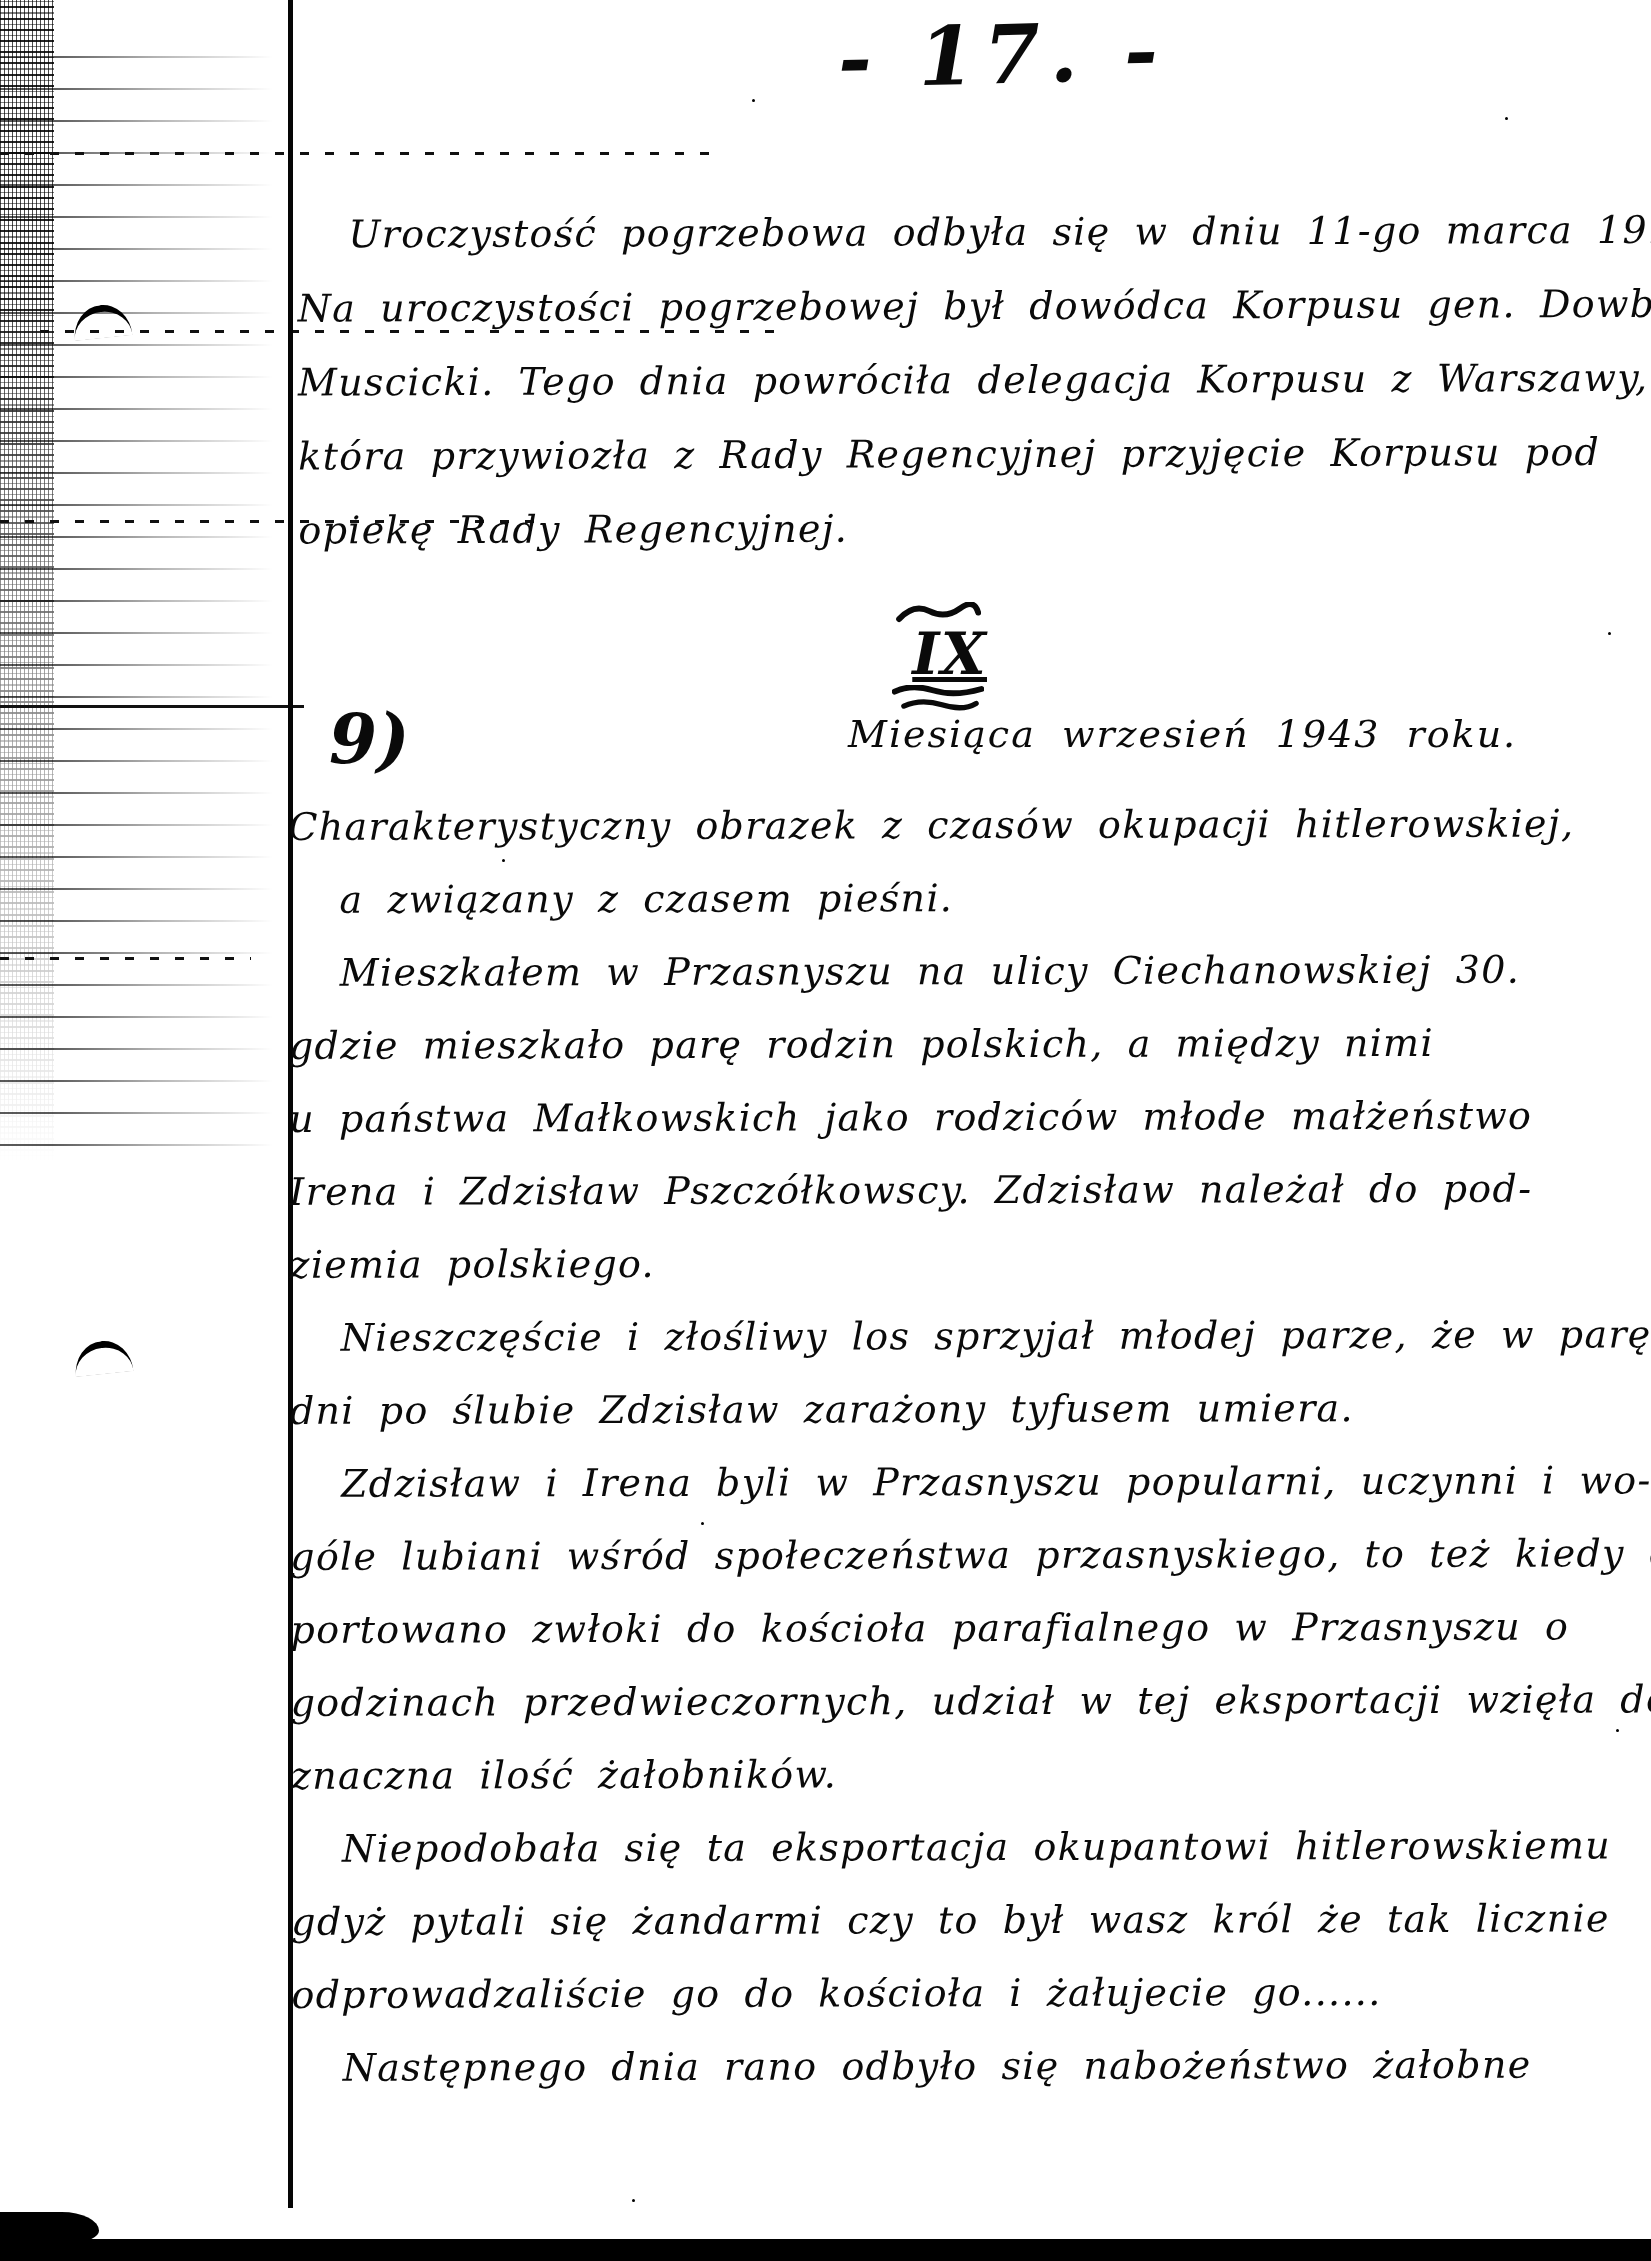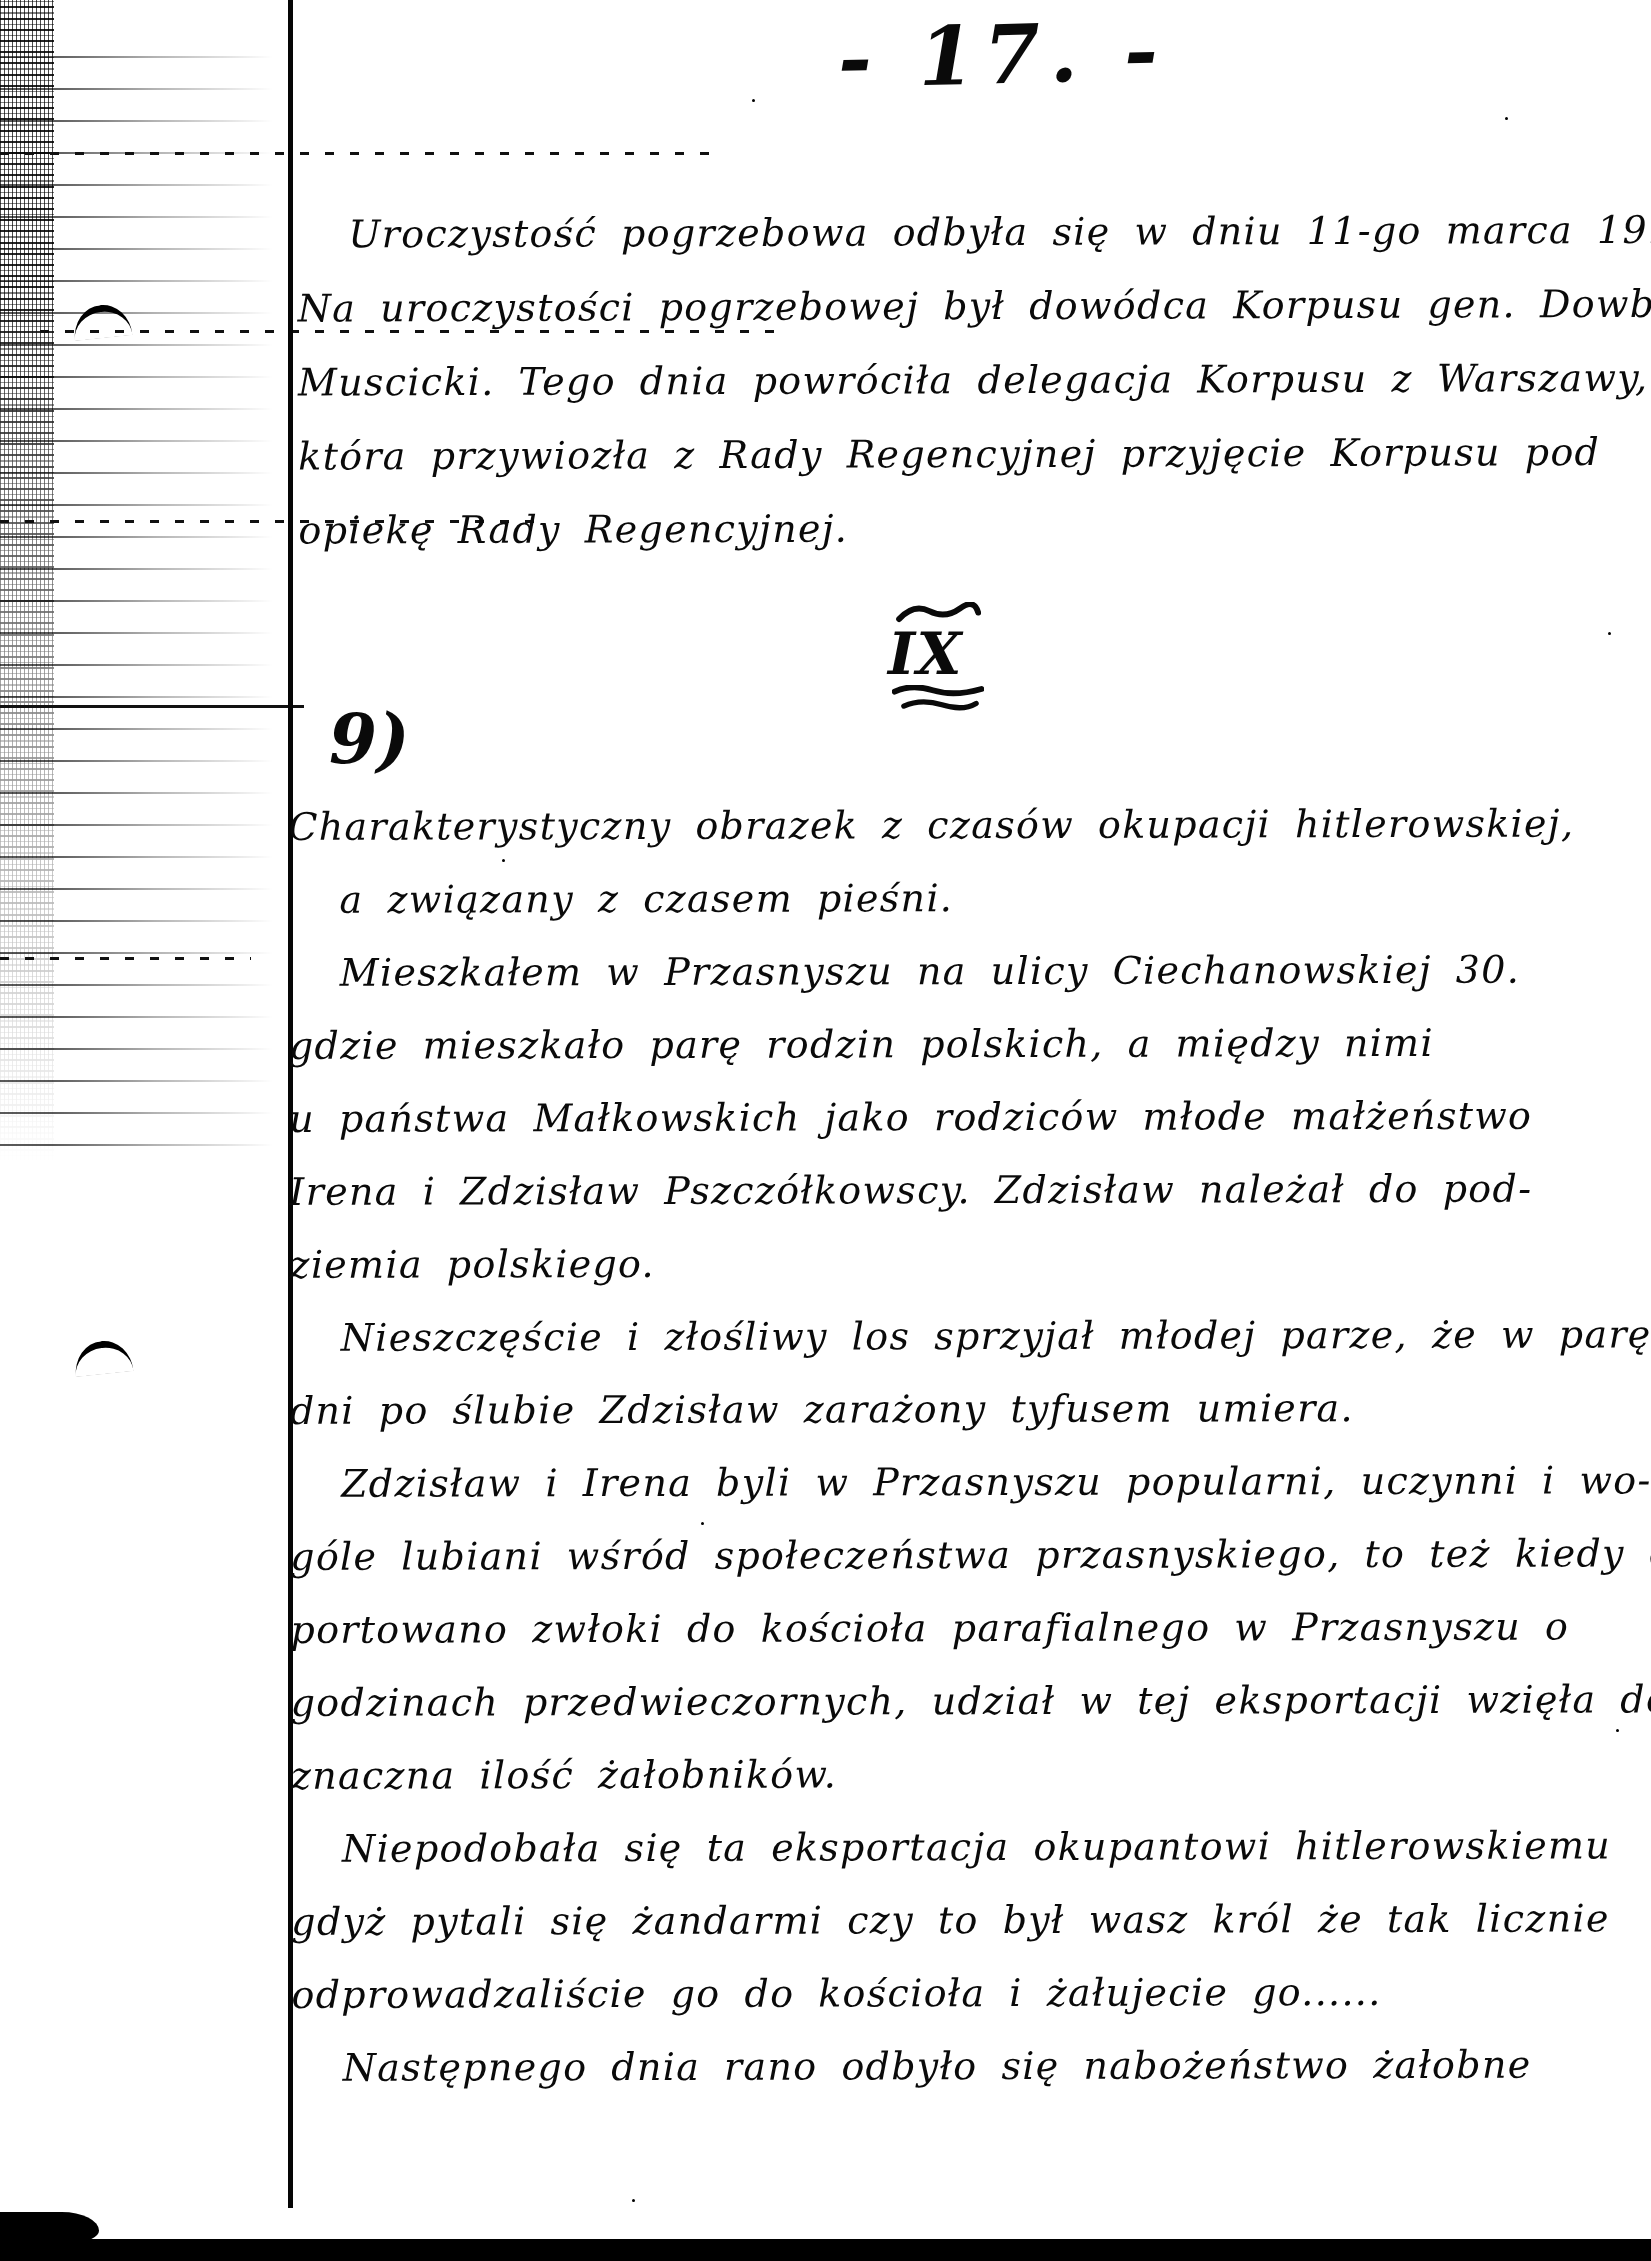--- a/index.html
+++ b/index.html
@@ -27,21 +27,22 @@
   }
   #para-b{
     position:absolute;left:290px;top:789px;
     font-size:38px;line-height:73px;
     letter-spacing:1.3px;word-spacing:10.6px;
     transform:rotate(-0.15deg);
   }
   .indent{text-indent:51px;}
   #section-heading{
     position:absolute;left:888px;top:602px;width:99px;
-    text-align:left;
+    text-align:right;
+    text-decoration:underline;
   }
   #section-heading .ht{
     font-size:58px;font-weight:bold;line-height:61px;letter-spacing:1.3px;
   }
   #item-number{
     position:absolute;left:329px;top:698px;
     font-size:69px;font-weight:bold;
   }
   #item-title{
     position:absolute;left:848px;top:712px;
@@ -132,20 +133,21 @@
       <path d="M6 26 Q 28 2 52 14 T 98 10 T 126 16" fill="none" stroke="#0a0a0a" stroke-width="9" stroke-linecap="round"></path>
     </svg>
     <div class="ht hw">IX</div>
     <svg class="squig" width="92" height="29" viewBox="0 0 140 44">
       <path d="M4 10 Q 30 -2 62 8 T 136 6" fill="none" stroke="#0a0a0a" stroke-width="9" stroke-linecap="round"></path>
       <path d="M18 32 Q 44 20 76 30 T 128 28" fill="none" stroke="#0a0a0a" stroke-width="8" stroke-linecap="round"></path>
     </svg>
   </div>
 
   <div id="item-number" class="hw">9)</div>
+  <div id="item-title" class="hw">Miesiąca wrzesień 1943 roku.</div>
 
   <div id="para-b">
     <div class="hw line">Charakterystyczny obrazek z czasów okupacji hitlerowskiej,</div>
     <div class="hw line indent">a związany z czasem pieśni.</div>
     <div class="hw line indent">Mieszkałem w Przasnyszu na ulicy Ciechanowskiej 30.</div>
     <div class="hw line">gdzie mieszkało parę rodzin polskich, a między nimi</div>
     <div class="hw line">u państwa Małkowskich jako rodziców młode małżeństwo</div>
     <div class="hw line">Irena i Zdzisław Pszczółkowscy. Zdzisław należał do pod-</div>
     <div class="hw line">ziemia polskiego.</div>
     <div class="hw line indent">Nieszczęście i złośliwy los sprzyjał młodej parze, że w parę</div>

